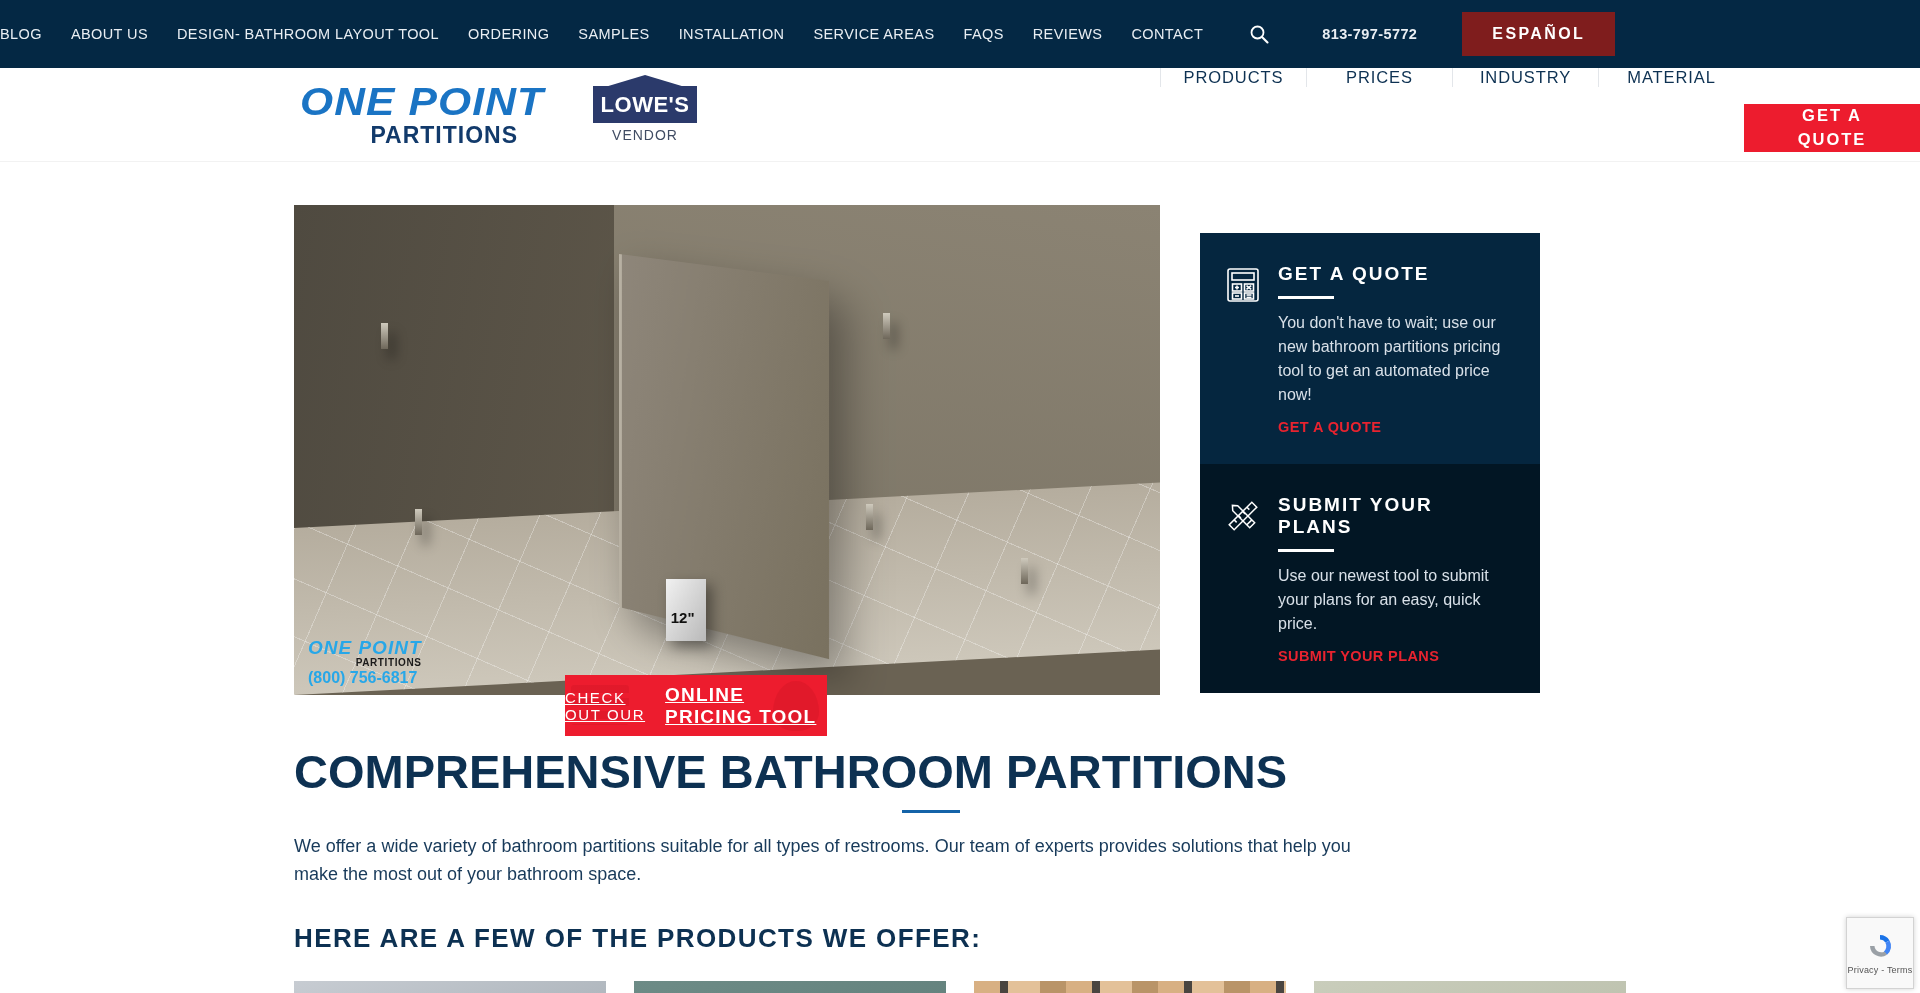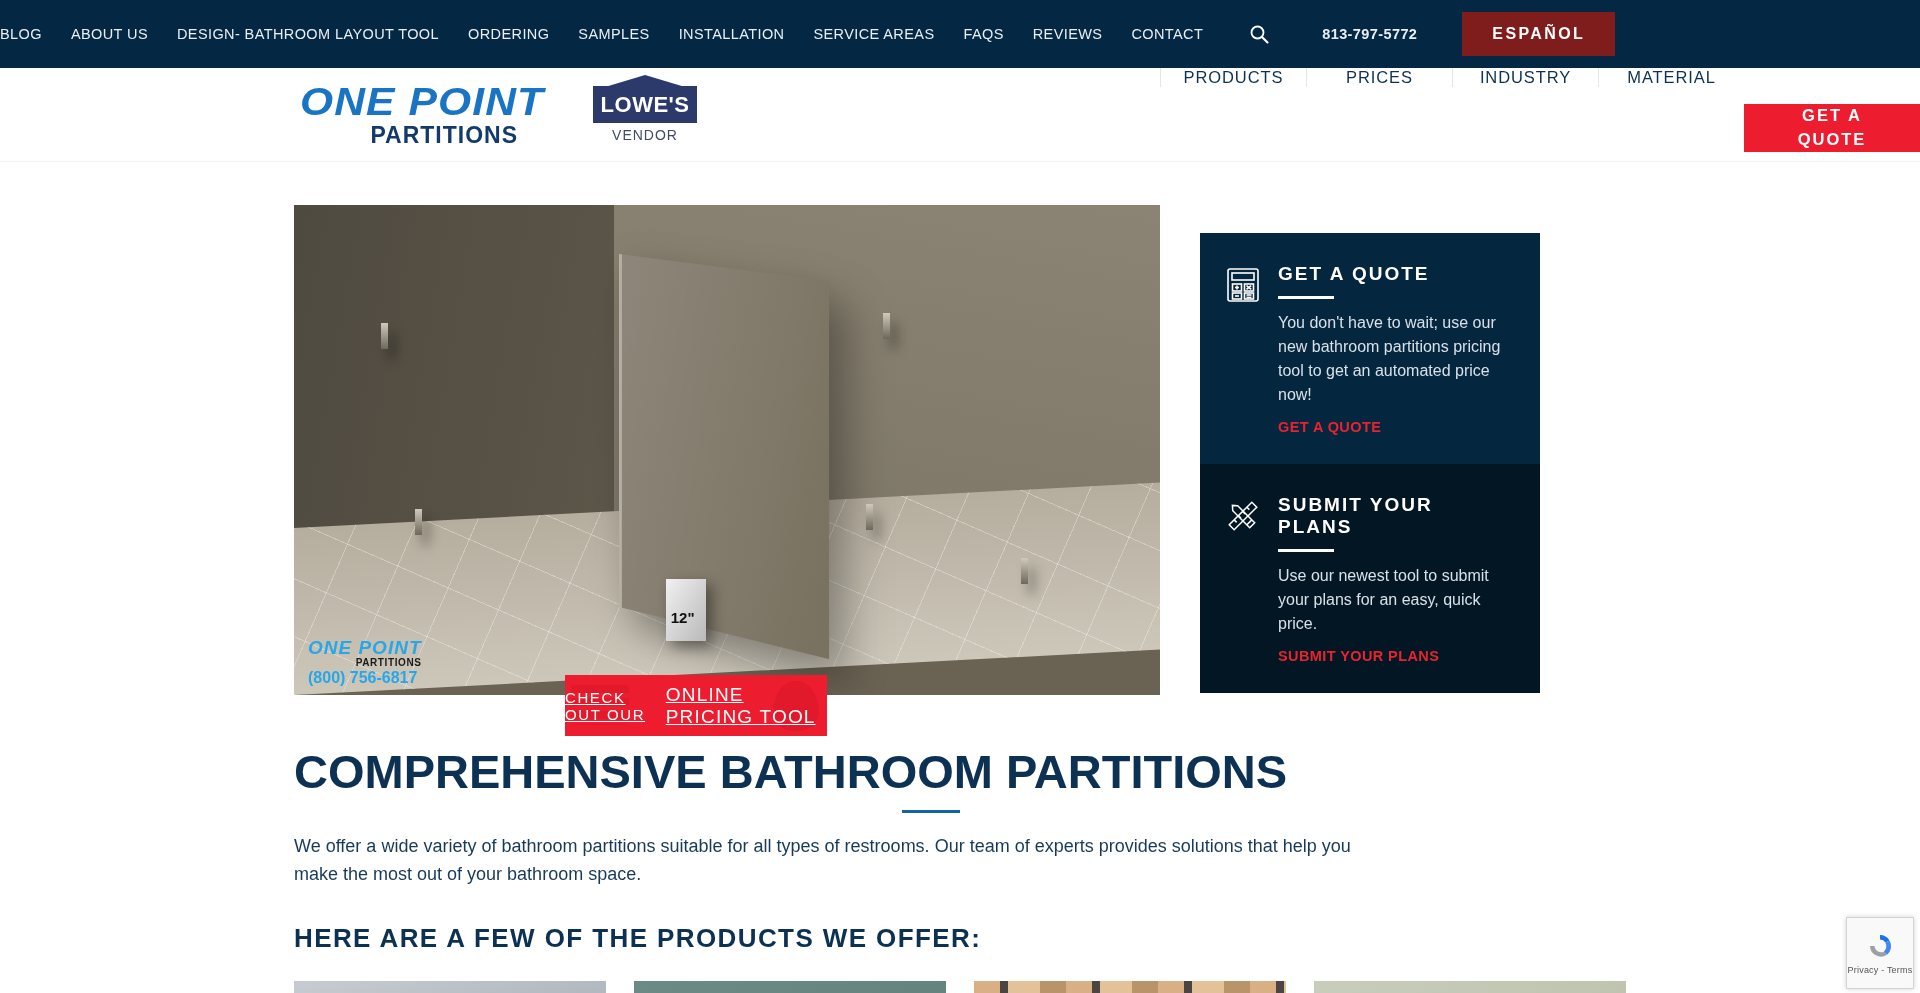--- a/index.html
+++ b/index.html
@@ -259,21 +259,21 @@
     color:#fff;
     display:flex; flex-direction:row; align-items:center; justify-content:flex-end;
     cursor:pointer;
     overflow:hidden;
   }
   .pricing-banner .pb1 {
     font-size: 15px; letter-spacing: 1.6px; position:relative; z-index:2;
     font-family:"Liberation Sans",sans-serif;
   }
   .pricing-banner .pb2 {
-    font-size: 19px; font-weight:normal; letter-spacing: 1.2px; position:relative; z-index:2;
+    font-size: 19px; font-weight:bold; letter-spacing: 1.2px; position:relative; z-index:2;
     margin-top:1px;
     font-family:"Liberation Sans",sans-serif;
   }
   .pb-money, .pb-bag {
     position:absolute; z-index:1; opacity:.25;
   }
   .pb-money { left:6px; top:10px; width:58px; height:40px;
     background: repeating-linear-gradient(180deg,#c0101f 0 8px, #ed1c2e 8px 13px);
     border-radius:3px;
   }

